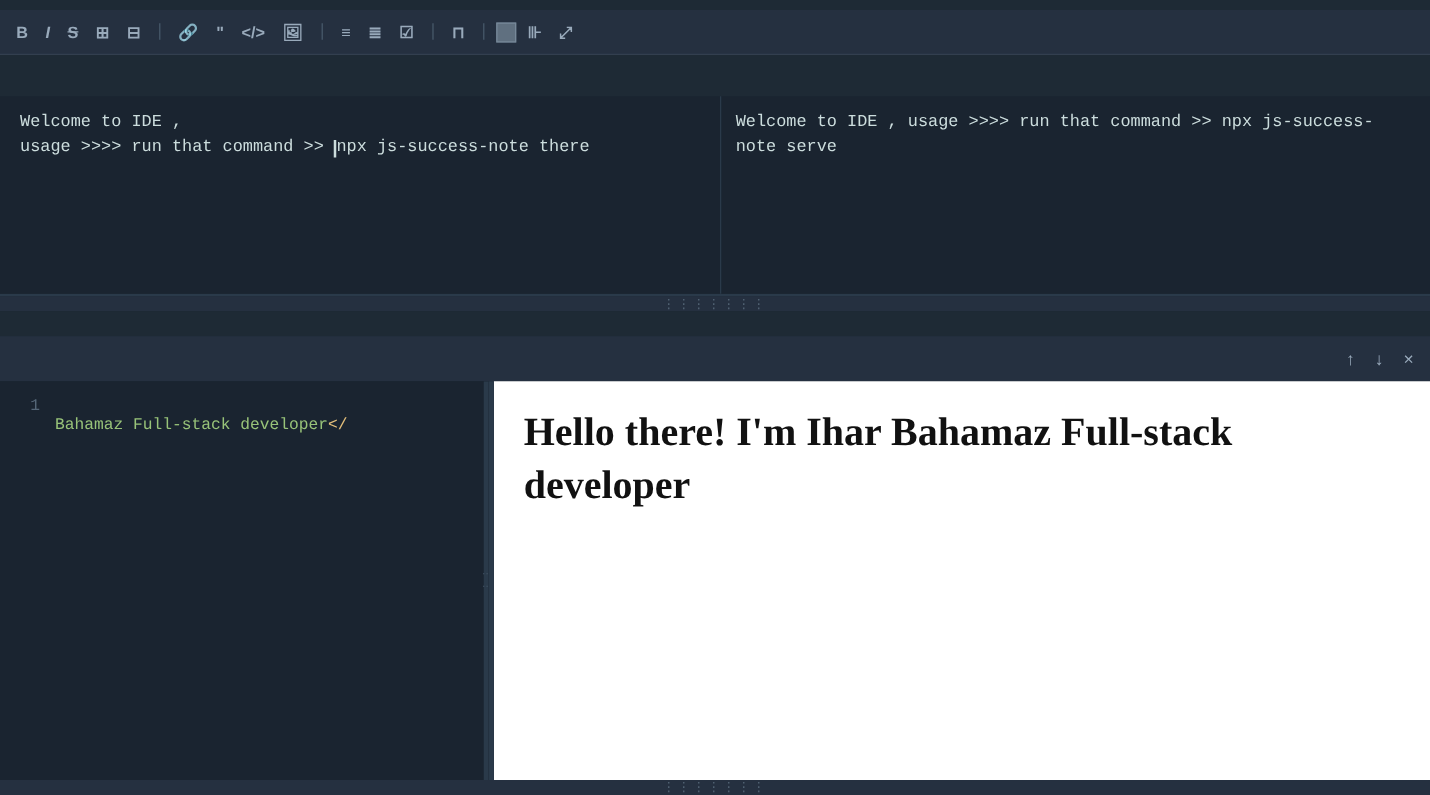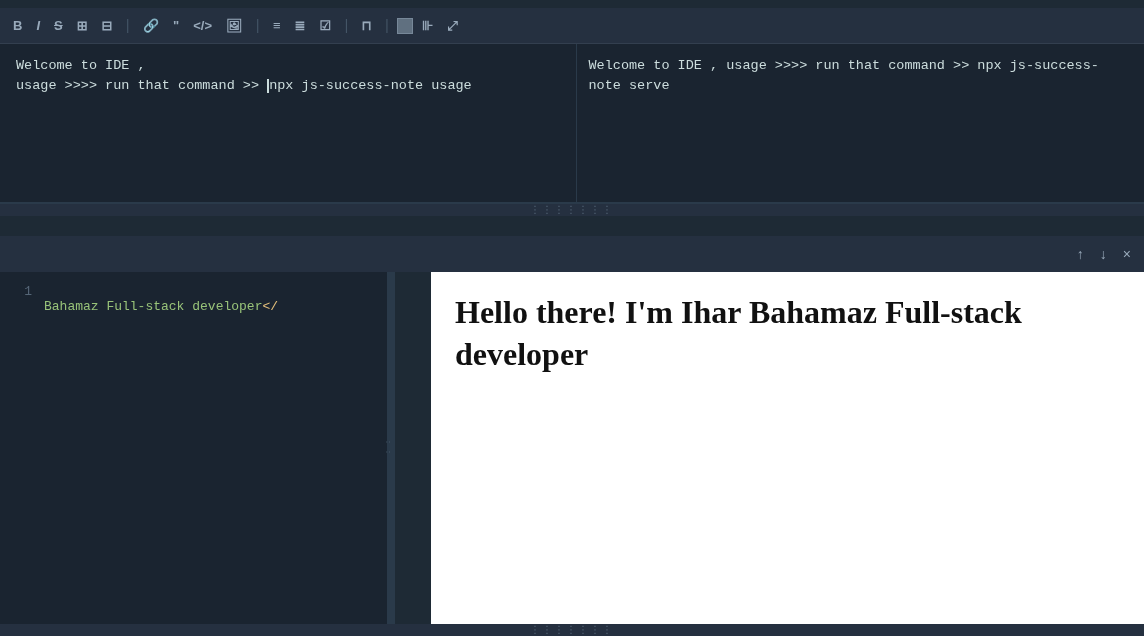--- a/index.html
+++ b/index.html
@@ -54,20 +54,21 @@
       height: 16px;
       background-color: #607080;
       border: 1px solid #778899;
       display: inline-block;
     }
 
     .editor-split {
       display: flex;
       height: 160px;
       border-bottom: 2px solid #2a3a4a;
+      margin-top: 33px;
     }
 
     .editor-left {
       flex: 1;
       background-color: #1a2430;
       color: #cdd;
       padding: 12px 16px;
       font-size: 13.5px;
       line-height: 1.5;
       border-right: 1px solid #2a3a4a;
@@ -187,21 +188,20 @@
     .code-tag-open { color: #e5c07b; }
     .code-tag-name { color: #e06c75; }
     .code-text { color: #98c379; }
     .code-tag-close { color: #e5c07b; }
 
     .preview-panel {
       flex: 1;
       background-color: #ffffff;
       padding: 20px 24px;
       overflow: hidden;
-      margin-left: 36px;
     }
 
     .preview-heading {
       font-family: Georgia, serif;
       font-size: 32px;
       font-weight: bold;
       color: #111;
       line-height: 1.3;
     }
 
@@ -258,21 +258,21 @@
     <span class="toolbar-separator">|</span>
     <span class="toolbar-color-swatch"></span>
     <button class="toolbar-btn">⊪</button>
     <button class="toolbar-btn">⤢</button>
   </div>
 
   <div class="editor-split">
     <div class="editor-left">
       <div>Welcome to IDE ,</div>
       <div>
-        <span>usage &gt;&gt;&gt;&gt;  run that command &gt;&gt; </span><span class="text-cursor"></span><span>npx js-success-note usage</span>
+        <span>usage &gt;&gt;&gt;&gt;  run that command &gt;&gt; </span><span class="text-cursor"></span><span>npx js-success-note there</span>
       </div>
     </div>
     <div class="editor-right">
       <div>Welcome to IDE , usage &gt;&gt;&gt;&gt; run that command &gt;&gt; npx js-success-</div>
       <div>note serve</div>
     </div>
   </div>
 
   <div class="split-divider-row">
     <span class="split-dots">⋮⋮⋮⋮⋮⋮⋮</span>

